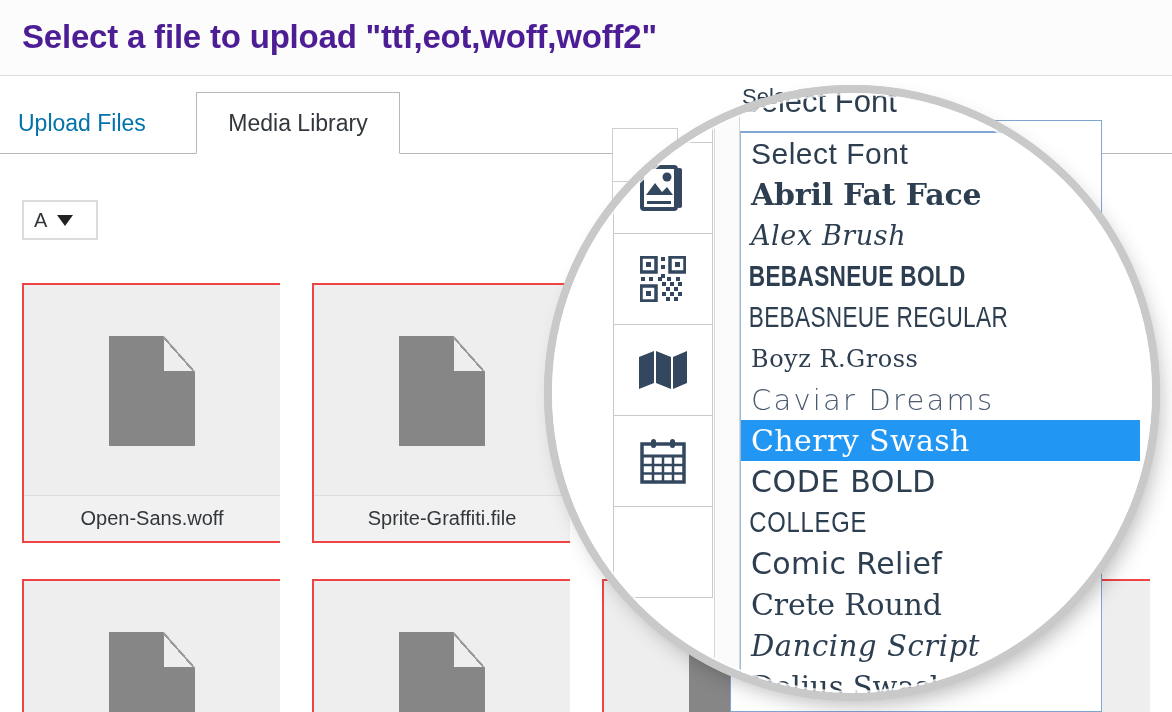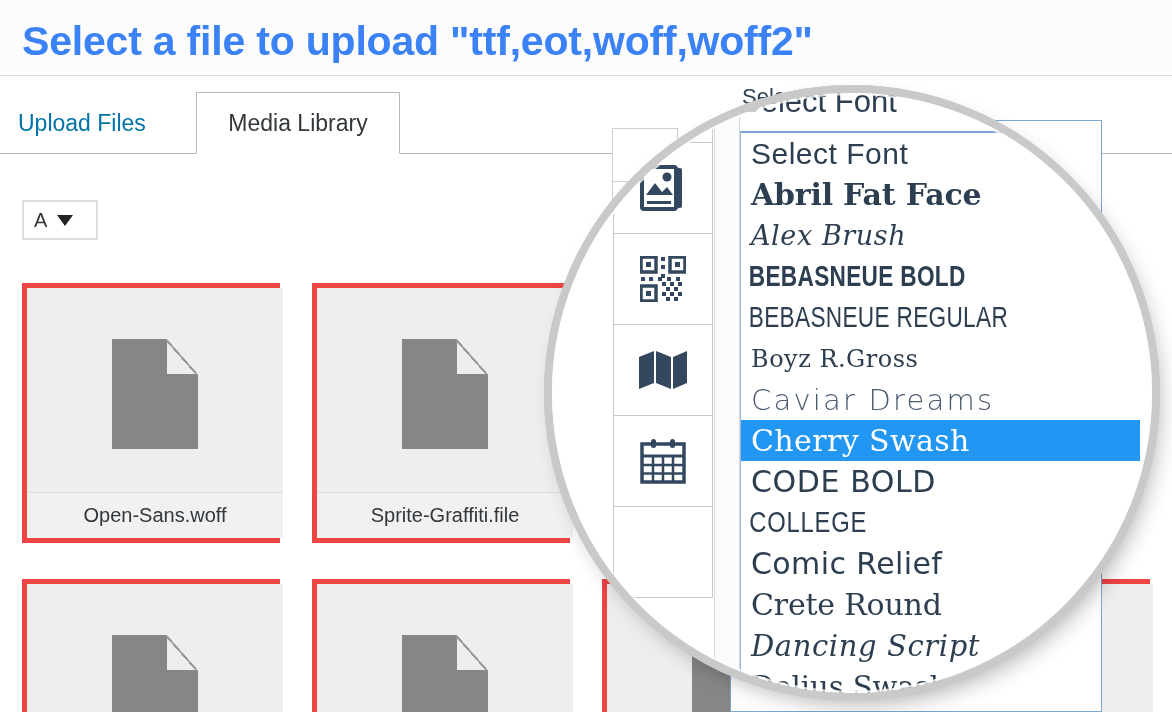--- a/index.html
+++ b/index.html
@@ -30,23 +30,23 @@
   .modal-header {
     position: absolute;
     left: 0; top: 0;
     width: 1172px; height: 76px;
     background: #fcfcfc;
     border-bottom: 1px solid #dddddd;
   }
   .modal-title {
     position: absolute;
     left: 22px; top: 18px;
-    font-size: 41px;
+    font-size: 33px;
     font-weight: bold;
-    color: #3b82f6;
+    color: #4c1d95;
     letter-spacing: -0.2px;
     white-space: nowrap;
   }
 
   
   .tabs {
     position: absolute;
     left: 0; top: 92px;
     width: 1172px; height: 62px;
   }
@@ -111,21 +111,21 @@
   .grid {
     position: absolute;
     left: 22px; top: 283px;
     width: 1140px;
   }
   .att {
     position: absolute;
     width: 258px;
     height: 260px;
     background: #7dd3fc;
-    border: 5px solid #ef4444;
+    border: 2px solid #ef4444;
   }
   .att .thumb {
     position: absolute;
     left: 0; top: 0;
     width: 256px; height: 212px;
     background: #eeeeee;
     display: flex;
     align-items: center;
     justify-content: center;
   }

